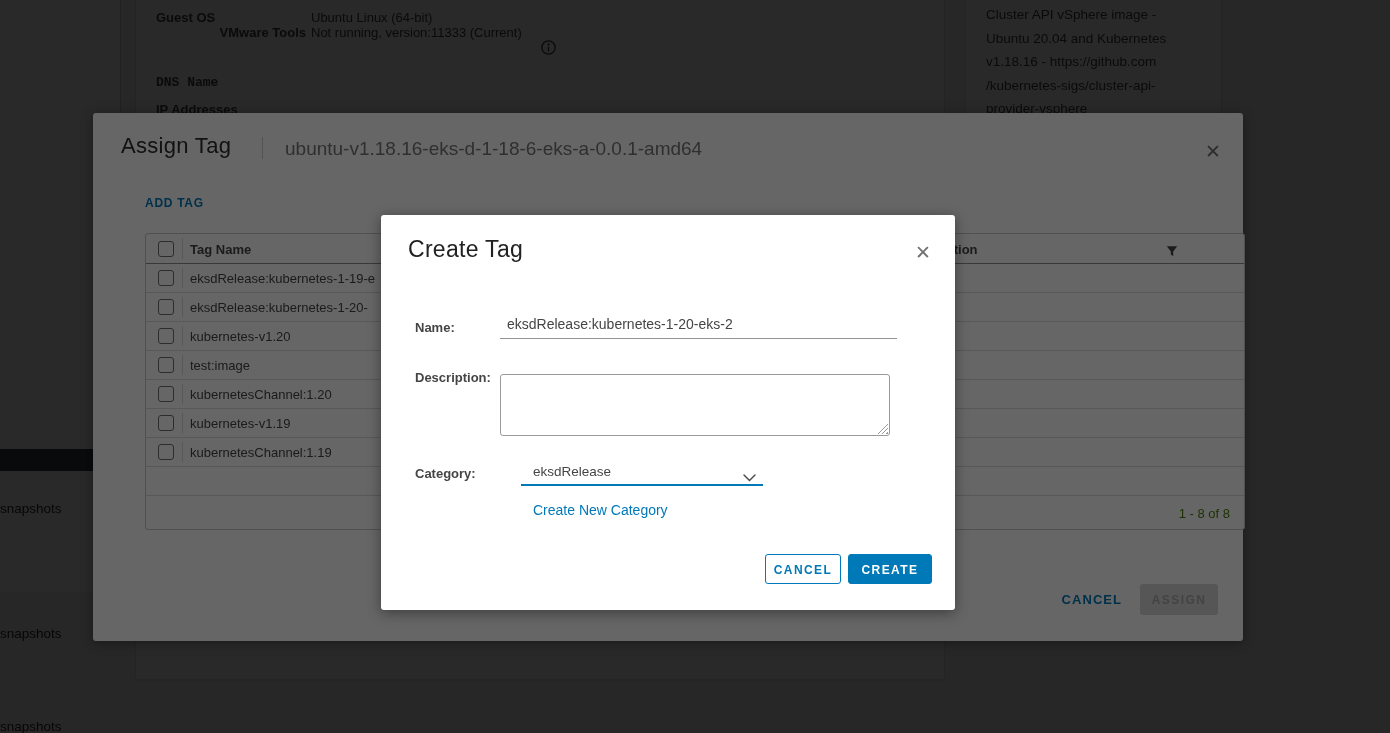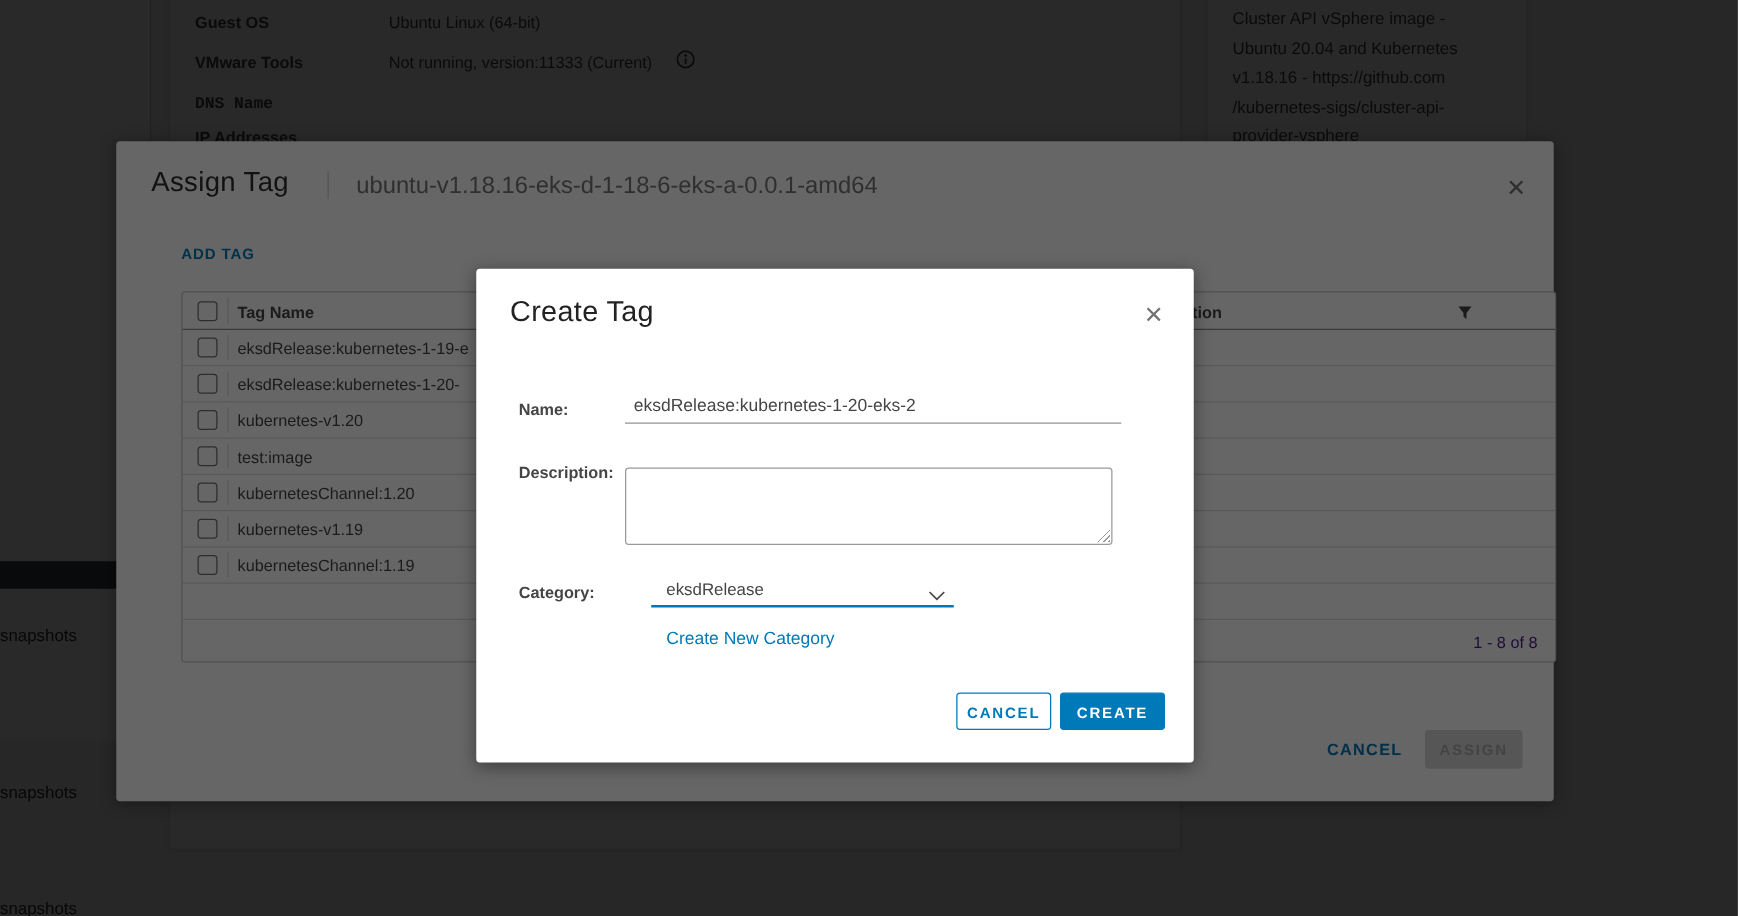--- a/index.html
+++ b/index.html
@@ -13,21 +13,21 @@
   .left-menu{position:absolute;left:0;top:0;width:121px;height:592px;background:#ffffff;border-right:1px solid #cccccc;}
   .menu-highlight{position:absolute;left:0;top:449px;width:121px;height:22px;background:#39434d;}
   .menu-item{position:absolute;left:0;font-size:13.5px;color:#2d2d2d;white-space:nowrap;}
   .mi1{top:501px;} .mi2{top:626px;} .mi3{top:719px;}
 
   .card{position:absolute;background:#ffffff;border:1px solid #e0e0e0;border-radius:3px;box-shadow:0 1px 2px rgba(0,0,0,.06);}
   .summary-card{left:135px;top:-8px;width:810px;height:688px;}
   .notes-card{left:965px;top:-8px;width:257px;height:560px;}
   .sum-label{position:absolute;left:20px;width:150px;font-size:13px;font-weight:700;color:#454545;}
   .sum-value{position:absolute;left:175px;font-size:13px;color:#454545;white-space:nowrap;}
-  .r1{top:17px;} .r2{top:49px;} .r3{top:82px;font-family:Liberation Mono, monospace;} .r4{top:109px;}
+  .r1{top:17px;} .r2{top:32px;text-align:right;} .r3{top:82px;font-family:Liberation Mono, monospace;} .r4{top:109px;}
   .info-icon{position:absolute;left:405px;top:47px;width:15px;height:15px;}
   .notes-text{position:absolute;left:20px;top:10px;width:218px;font-size:13.5px;line-height:23.5px;color:#454545;}
 
   
   .overlay{position:absolute;inset:0;background:rgba(0,0,0,0.60);}
   .o1{z-index:10;} .o2{z-index:30;}
 
   
   .assign-modal{position:absolute;left:93px;top:113px;width:1150px;height:528px;background:#fff;border-radius:3px;
                 box-shadow:0 2px 12px rgba(0,0,0,.35);z-index:20;}
@@ -44,21 +44,21 @@
   .tt-row:last-of-type{border-bottom:none;}
   .cbx{position:absolute;left:12px;width:16px;height:16px;border:1px solid #717171;border-radius:3px;background:#fff;}
   .tt-header .cbx{top:7px;}
   .tt-row .cbx{top:6px;}
   .col-div{position:absolute;left:36px;top:4px;bottom:4px;width:1px;background:#dcdcdc;}
   .tt-colname{position:absolute;left:44px;top:8px;font-size:13px;font-weight:700;color:#454545;white-space:nowrap;}
   .tt-coldesc{position:absolute;left:760px;top:8px;font-size:13px;font-weight:700;color:#454545;white-space:nowrap;}
   .funnel{position:absolute;left:1020px;top:9px;}
   .tt-cell{position:absolute;left:44px;top:7px;font-size:13px;color:#454545;white-space:nowrap;}
   .tt-footer{position:absolute;left:0;right:0;bottom:0;height:34px;border-top:1px solid #dddddd;}
-  .tt-page{position:absolute;right:14px;top:10px;font-size:13px;color:#4c1d95;}
+  .tt-page{position:absolute;right:14px;top:10px;font-size:13px;color:#4d7c0f;}
 
   .am-cancel{position:absolute;right:121px;top:479px;font-size:13px;font-weight:700;letter-spacing:.08em;color:#0079b8;cursor:pointer;}
   .am-assign{position:absolute;right:25px;top:471px;width:78px;height:31px;background:#d7d7d7;border:none;border-radius:3px;
              font-family:inherit;font-size:12px;font-weight:700;letter-spacing:.12em;color:#a9a9a9;text-align:center;line-height:31px;}
 
   
   .create-modal{position:absolute;left:381px;top:179px;width:574px;height:395px;background:#fff;border-radius:3px;
                 box-shadow:0 3px 14px rgba(0,0,0,.4);z-index:40;margin-top:36px;}
   .cm-title{position:absolute;left:27px;top:21px;font-size:23px;font-weight:300;color:#222;letter-spacing:.3px;}
   .cm-close{right:24px;top:28px;}

